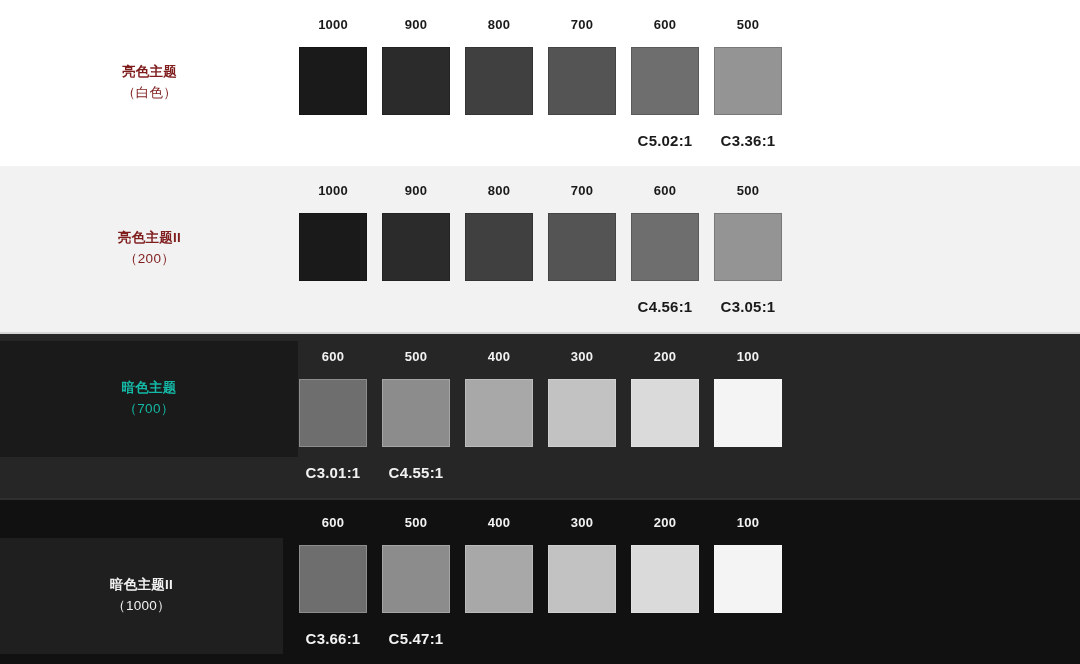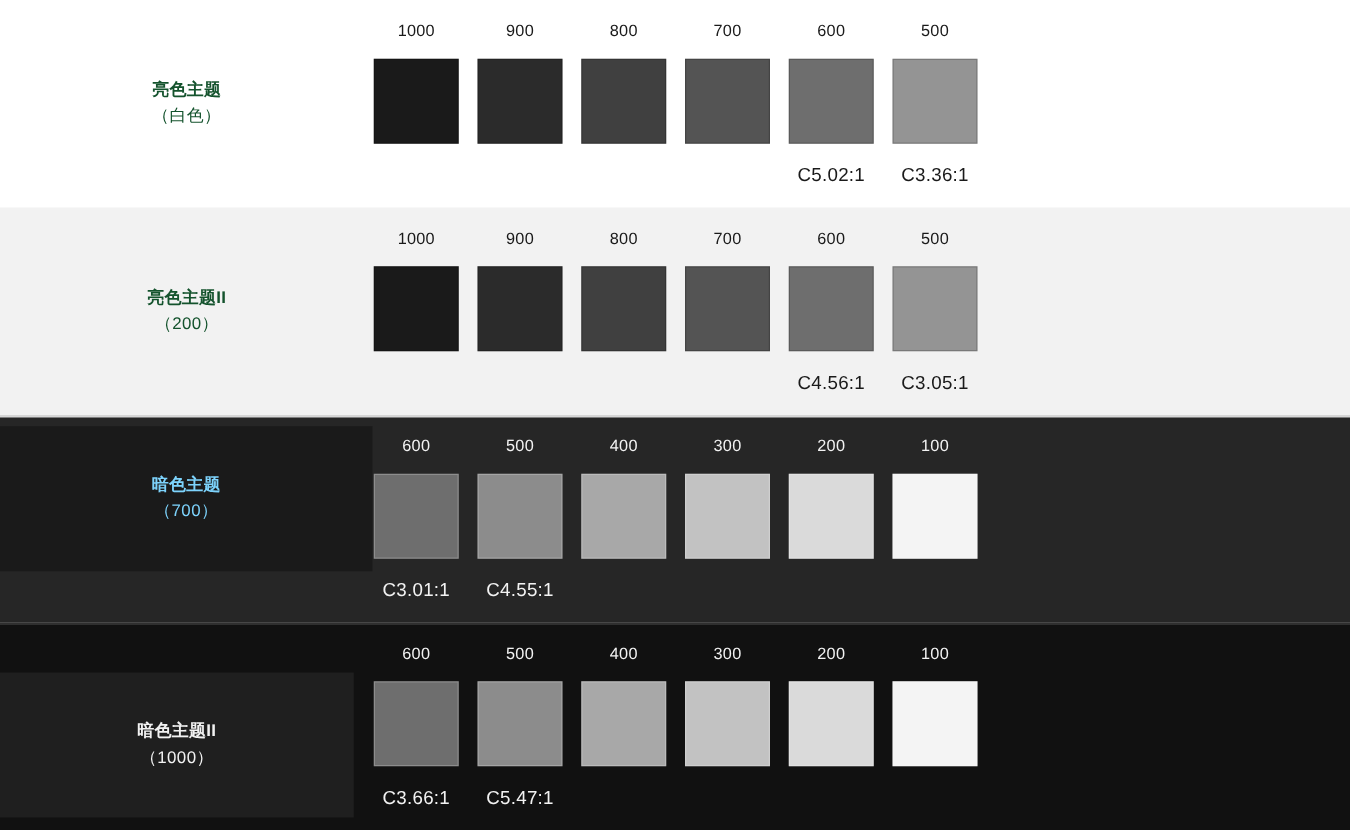--- a/index.html
+++ b/index.html
@@ -58,29 +58,29 @@
     font-weight: bold;
     letter-spacing: 0.3px;
   }
   .row-label .label-sub { font-weight: normal; }
 
   .row-light-1 .row-label,
   .row-light-2 .row-label {
     top: 0;
     width: 299px;
     height: 166px;
-    color: #14532d;
+    color: #7f1d1d;
     background: transparent;
   }
 
   .row-dark-1 .row-label {
     top: 9px;
     width: 298px;
     height: 116px;
-    color: #7dd3fc;
+    color: #14b8a6;
     background: #1a1a1a;
   }
 
   .row-dark-2 .row-label {
     top: 40px;
     width: 283px;
     height: 116px;
     color: #f2f2f2;
     background: #1f1f1f;
   }
@@ -93,20 +93,21 @@
     height: 166px;
     display: flex;
     gap: 15px;
   }
 
   .swatch-col {
     width: 68px;
     display: flex;
     flex-direction: column;
     align-items: center;
+    font-weight: bold;
   }
 
   .swatch-token {
     font-size: 13px;
     line-height: 1;
     height: 13px;
     margin-top: 18px;
     letter-spacing: 0.2px;
   }
 

